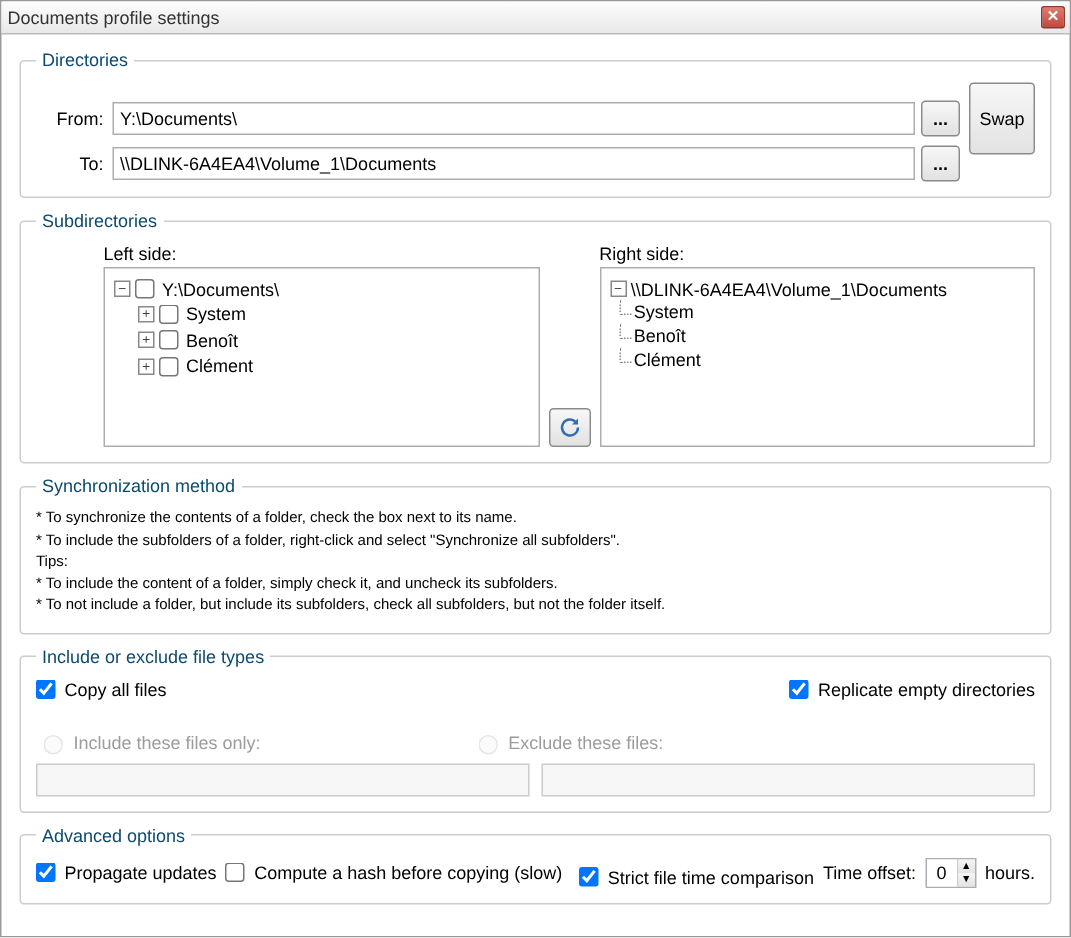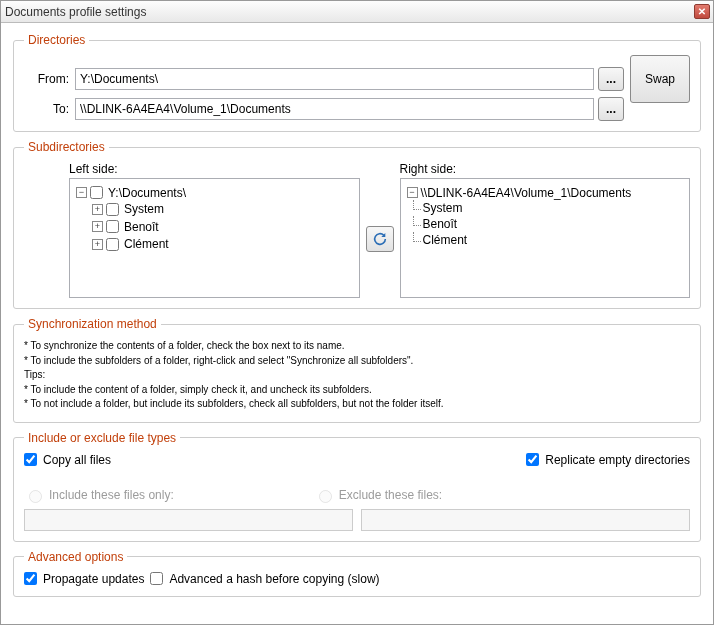--- a/index.html
+++ b/index.html
@@ -48,21 +48,21 @@
     overflow:hidden;
   }
   fieldset {
     border: 1px solid #ccc;
     border-radius: 3px;
     margin: 0 0 8px 0;
     padding: 8px 10px 10px 10px;
   }
   legend {
     font-size: 12px;
-    color: #c2410c;
+    color: #0c4a6e;
     padding: 0 4px;
   }
   .row {
     display:flex;
     align-items:center;
     margin-bottom:6px;
   }
   .row:last-child{margin-bottom:0;}
   .dir-label{
     width:45px;
@@ -82,34 +82,34 @@
     margin-left:4px;
     border:1px solid #8a8a8a;
     background:linear-gradient(#f7f7f7,#e2e2e2);
     border-radius:3px;
     cursor:pointer;
     font-weight:bold;
     font-size:12px;
     padding:0;
   }
   .swap-btn {
-    width:60px;height:48px;
+    width:44px;height:48px;
     border:1px solid #8a8a8a;
     border-radius:3px;
     background:linear-gradient(#f7f7f7,#e2e2e2);
     cursor:pointer;
     font-size:12px;
   }
   .dir-rows{flex:1;display:flex;flex-direction:column;margin-top:12px;}
   .dir-container{display:flex;align-items:stretch;gap:6px;}
   
   .subdir-body{
     display:flex;
     gap:6px;
-    align-items:center;
+    align-items:flex-end;
     padding-left:45px;
   }
   .side-col{flex:1;display:flex;flex-direction:column;}
   .side-label{margin-bottom:2px;}
   .tree-box{
     border:1px solid #abadb3;
     height:120px;
     background:#fff;
     padding:4px 6px;
     overflow:auto;
@@ -339,22 +339,39 @@
     <fieldset>
       <legend>Advanced options</legend>
       <div class="adv-grid">
         <div class="adv-left">
           <label class="check-wrap">
             <input type="checkbox" checked="" style="">
             <span>Propagate updates</span>
           </label>
           <label class="check-wrap">
             <input type="checkbox" style="">
-            <span>Advanced a hash before copying (slow)</span>
+            <span>Compute a hash before copying (slow)</span>
           </label>
+        </div>
+        <div class="adv-right">
+          <label class="check-wrap">
+            <input type="checkbox" checked="" style="">
+            <span>Strict file time comparison</span>
+          </label>
+          <div class="time-row">
+            <span>Time offset:</span>
+            <span class="spin">
+              <input type="text" value="0" style="">
+              <span class="arrows">
+                <div>▲</div>
+                <div>▼</div>
+              </span>
+            </span>
+            <span>hours.</span>
+          </div>
         </div>
       </div>
     </fieldset>
 
     <div class="footer">
       
       
     </div>
 
   </div>

